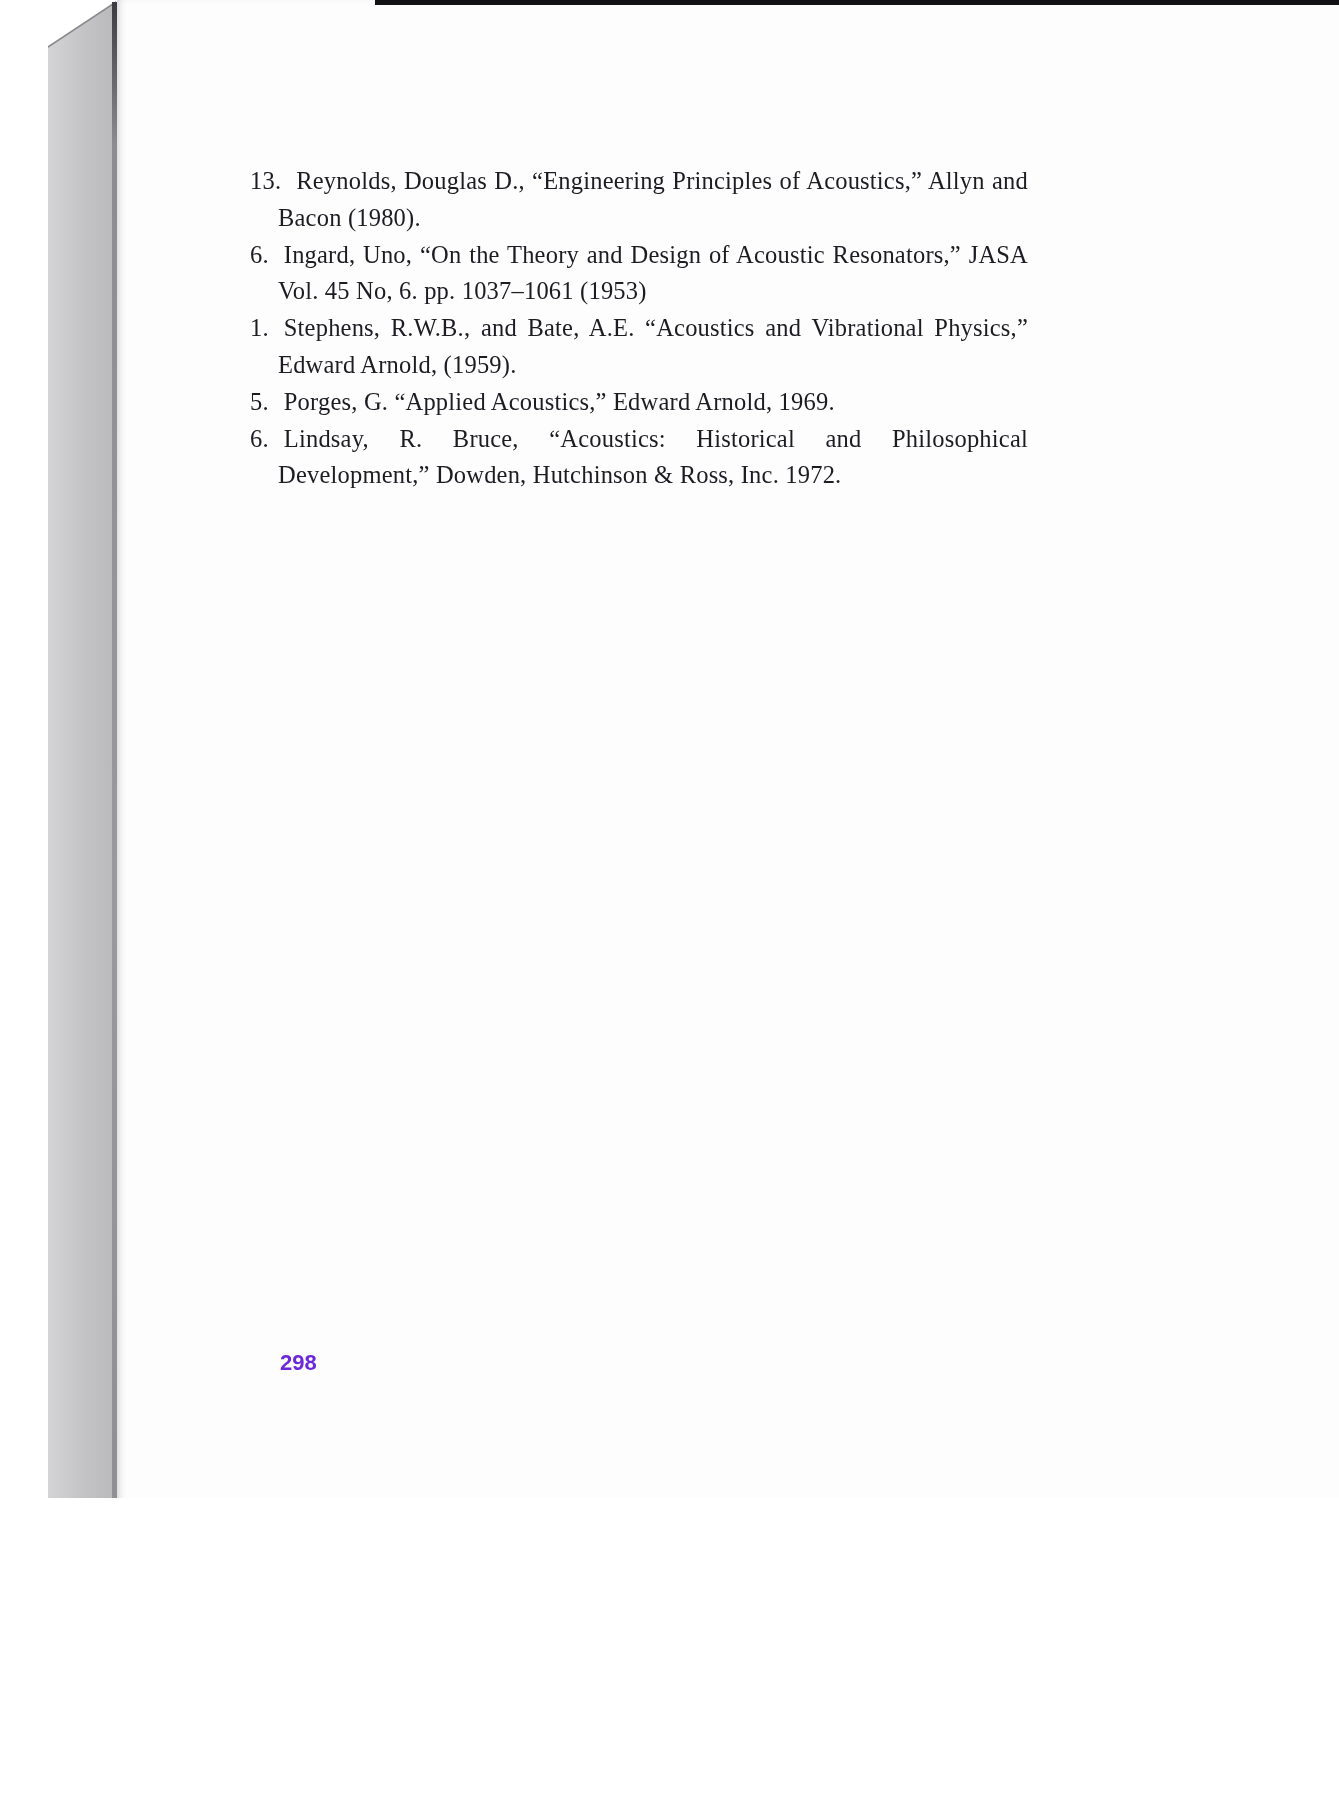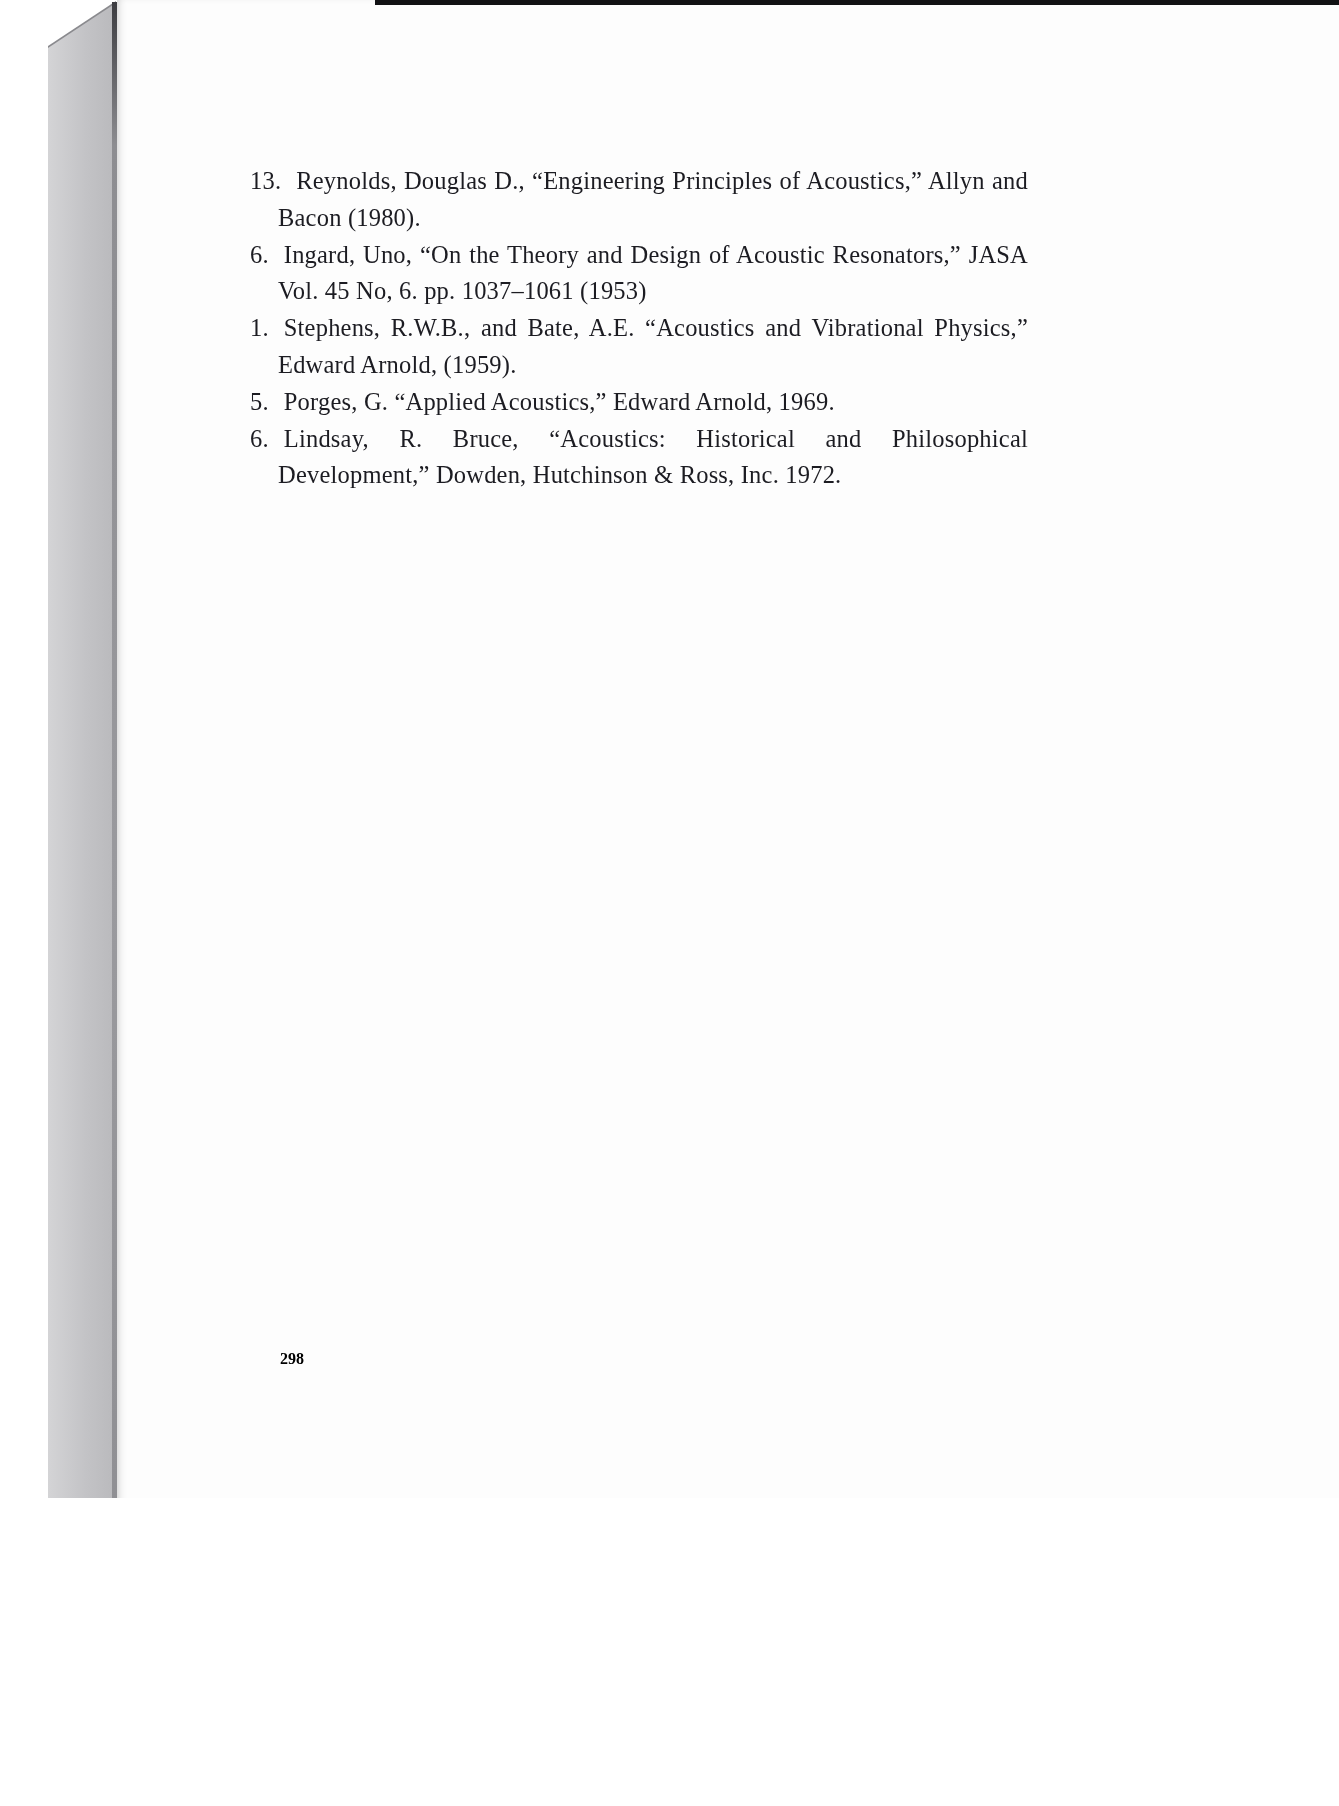--- a/index.html
+++ b/index.html
@@ -97,24 +97,24 @@
     letter-spacing: 0.2px;
   }
   .ref-num {
     margin-right: 15px;
   }
 
   .page-number {
     position: absolute;
     left: 163px;  
     top: 1350px;
-    font-size: 16px;
+    font-size: 22px;
     font-weight: bold;
-    color: #000000;
-    font-family: Liberation Serif, serif;
+    color: #6d28d9;
+    font-family: Liberation Sans, sans-serif;
   }
 </style>
 </head>
 <body>
 
 <div class="scene">
 
   <div class="book-edge-topline"></div>
   <div class="book-edge"></div>
   <div class="book-edge-line"></div>

